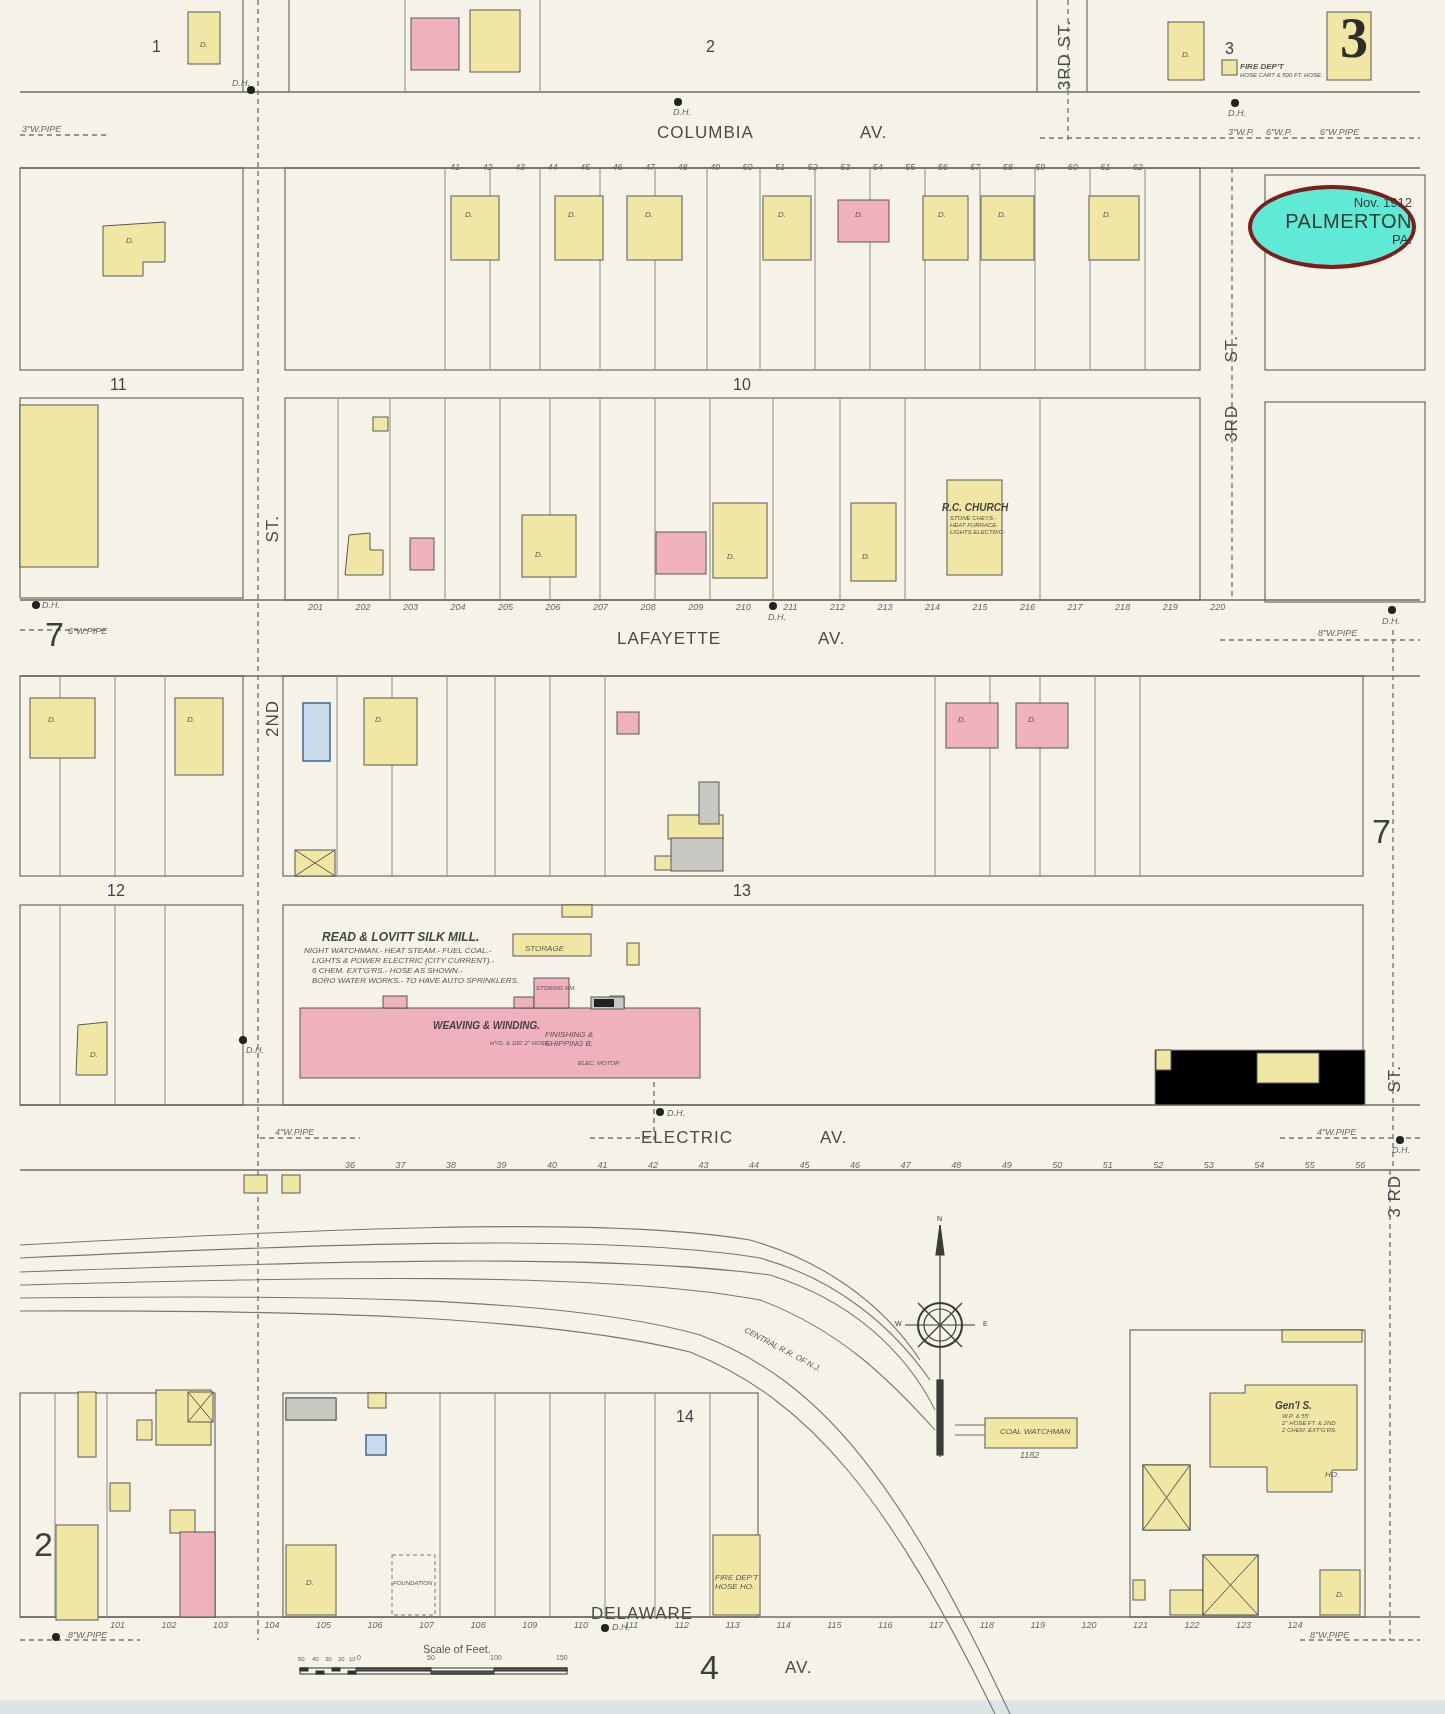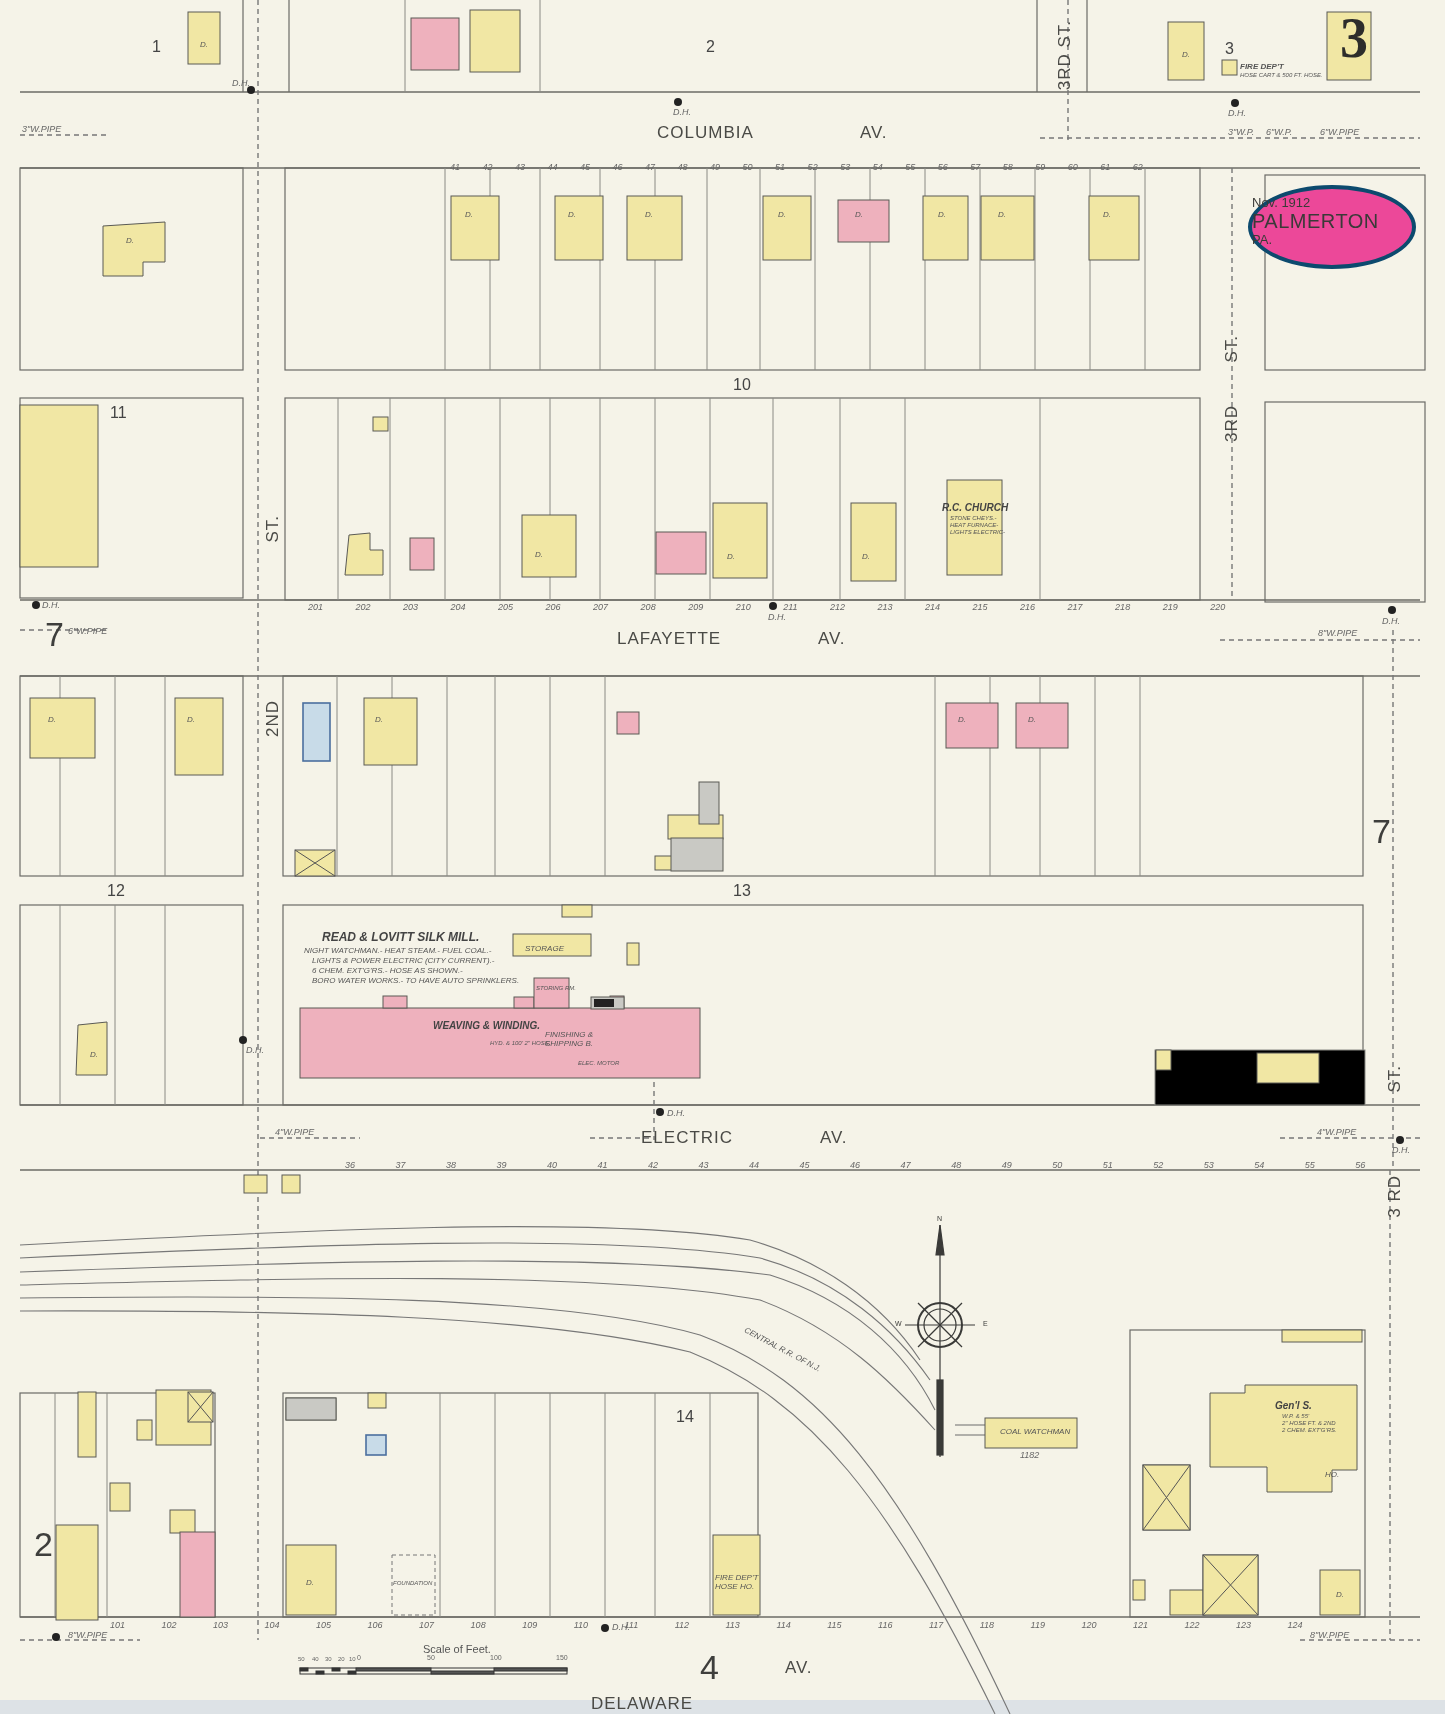--- a/index.html
+++ b/index.html
@@ -8,21 +8,21 @@
   .bottom-strip { position:absolute; left:0; top:1700px; width:1445px; height:14px; background:#dde2e6; }
   svg { position:absolute; left:0; top:0; }
   .lbl { position:absolute; white-space:nowrap; }
   .street { font-family:"Liberation Sans", sans-serif; font-size:17px; letter-spacing:1px; color:#4a4a46; }
   .street-v { writing-mode:vertical-rl; transform:rotate(180deg); }
   .blocknum { font-size:16px; color:#444; }
   .sheetref { font-size:34px; color:#3e3e3c; font-family:"Liberation Sans", sans-serif; }
   .lotnum { font-size:9px; font-style:italic; color:#666; }
   .bldg-text { font-size:8px; font-style:italic; color:#555; }
   .big-text { font-size:10px; font-style:italic; color:#444; font-weight:bold; }
-  .title-oval { position:absolute; left:1248px; top:185px; width:160px; height:76px; border:4px solid #0c4a6e; border-radius:50%; text-align:left; background:#ec4899; }
+  .title-oval { position:absolute; left:1248px; top:185px; width:160px; height:76px; border:4px solid #7f1d1d; border-radius:50%; text-align:right; background:#5eead4; }
   .title-oval .date { font-size:13px; margin-top:6px; }
   .title-oval .city { font-size:20px; letter-spacing:0.5px; line-height:22px; }
   .title-oval .state { font-size:13px; }
   .page-num { position:absolute; left:1340px; top:6px; font-size:56px; font-weight:bold; font-family:"Liberation Serif", serif; color:#2d2d2b; }
 </style>
 </head>
 <body>
 
 <div class="sheet"></div>
 <div class="bottom-strip"></div>
@@ -290,35 +290,35 @@
   <div class="state">PA.</div>
 </div>
 <div class="page-num">3</div>
 
 <div class="lbl street" style="left:657px;top:123px;">COLUMBIA</div>
 <div class="lbl street" style="left:860px;top:123px;">AV.</div>
 <div class="lbl street" style="left:617px;top:629px;">LAFAYETTE</div>
 <div class="lbl street" style="left:818px;top:629px;">AV.</div>
 <div class="lbl street" style="left:641px;top:1128px;">ELECTRIC</div>
 <div class="lbl street" style="left:820px;top:1128px;">AV.</div>
-<div class="lbl street" style="left:591px;top:1694px;">DELAWARE</div>
+<div class="lbl street" style="left:591px;top:1604px;">DELAWARE</div>
 <div class="lbl street" style="left:785px;top:1658px;">AV.</div>
 <div class="lbl street street-v" style="left:263px;top:700px;">2ND</div>
 <div class="lbl street street-v" style="left:263px;top:515px;">ST.</div>
 <div class="lbl street street-v" style="left:1055px;top:20px;">3RD ST.</div>
 <div class="lbl street street-v" style="left:1222px;top:335px;">ST.</div>
 <div class="lbl street street-v" style="left:1222px;top:405px;">3RD</div>
 <div class="lbl street street-v" style="left:1385px;top:1065px;">ST.</div>
 <div class="lbl street street-v" style="left:1385px;top:1175px;">3 RD</div>
 
 <div class="lbl blocknum" style="left:152px;top:38px;">1</div>
 <div class="lbl blocknum" style="left:706px;top:38px;">2</div>
 <div class="lbl blocknum" style="left:1225px;top:40px;">3</div>
 <div class="lbl blocknum" style="left:733px;top:376px;">10</div>
-<div class="lbl blocknum" style="left:110px;top:376px;margin-top:28px;">11</div>
+<div class="lbl blocknum" style="left:110px;top:376px;">11</div>
 <div class="lbl blocknum" style="left:107px;top:882px;">12</div>
 <div class="lbl blocknum" style="left:733px;top:882px;">13</div>
 <div class="lbl blocknum" style="left:676px;top:1408px;">14</div>
 
 <div class="lbl sheetref" style="left:45px;top:615px;">7</div>
 <div class="lbl sheetref" style="left:1372px;top:812px;">7</div>
 <div class="lbl sheetref" style="left:34px;top:1525px;">2</div>
 <div class="lbl sheetref" style="left:700px;top:1648px;">4</div>
 
 <div class="lbl lotnum" style="left:22px;top:124px;">3"W.PIPE</div>

